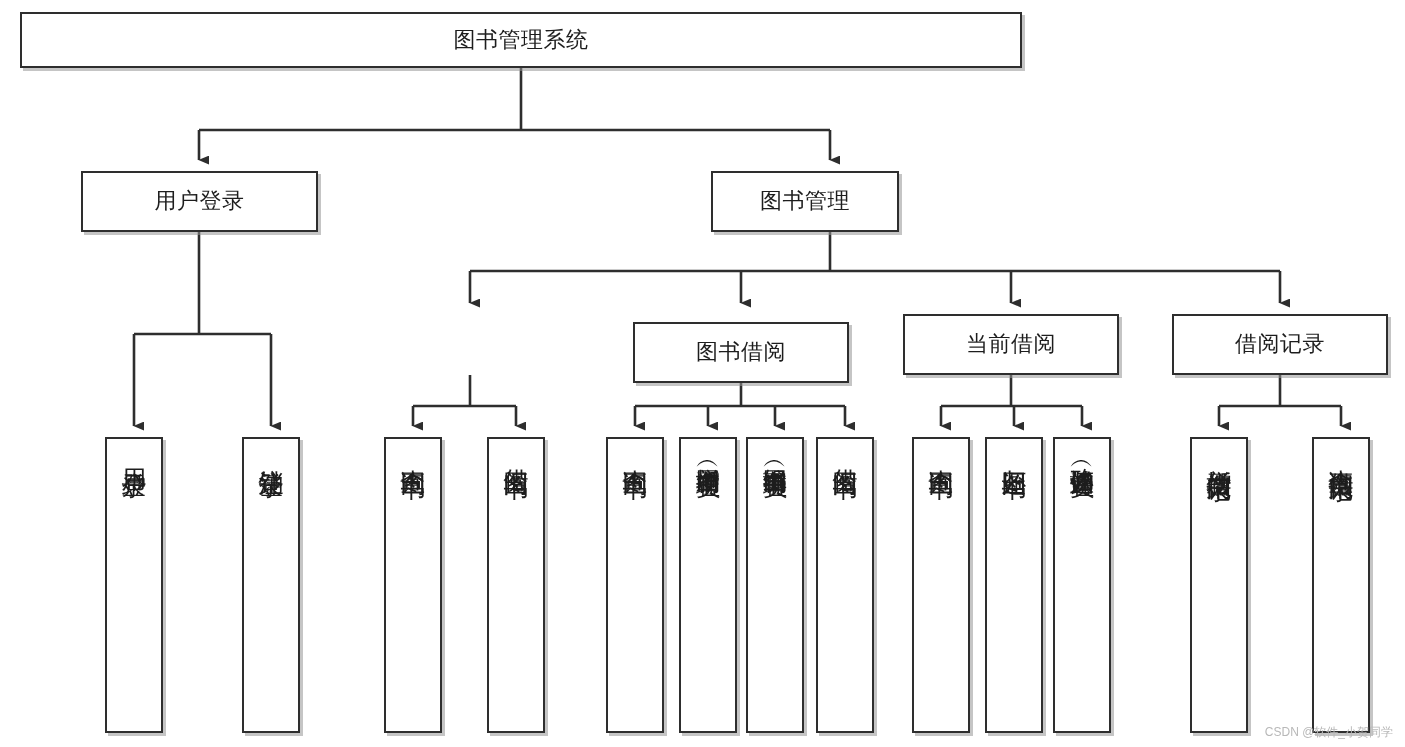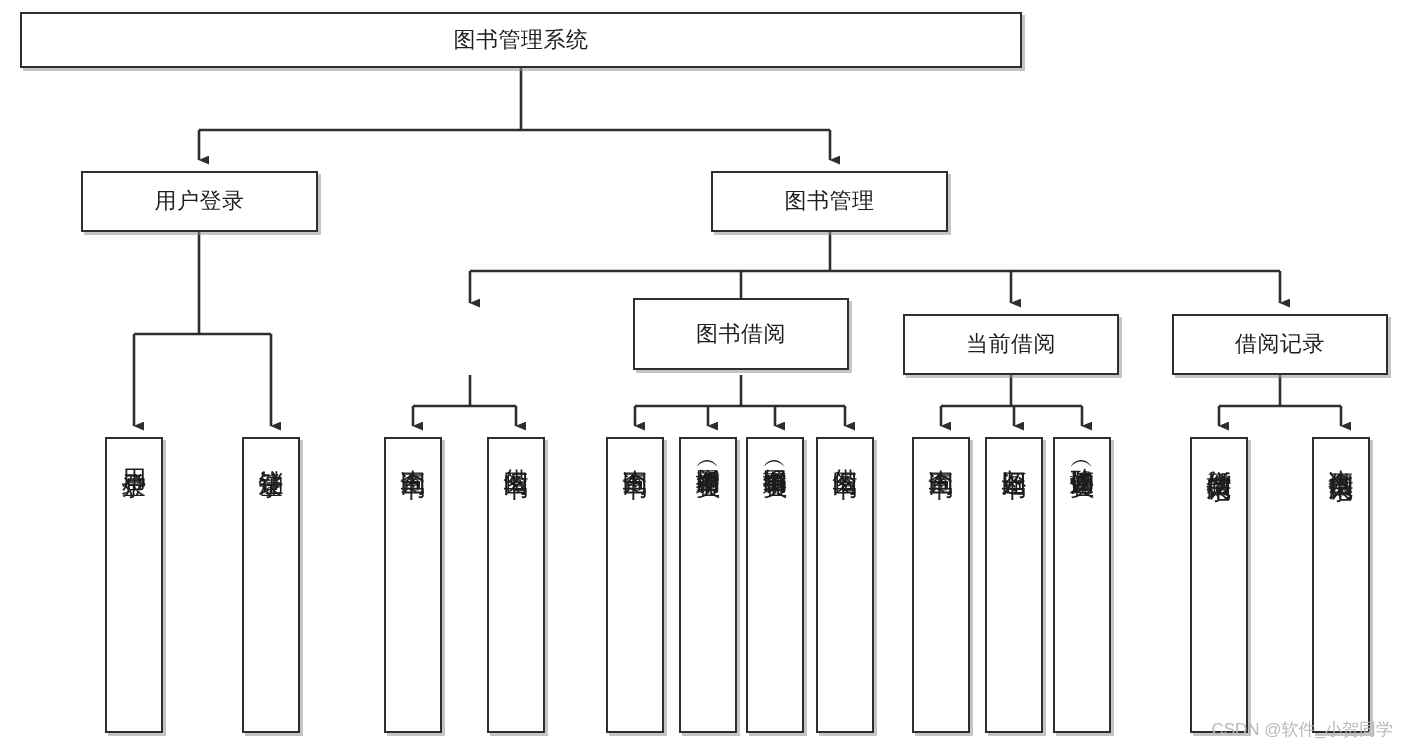--- a/index.html
+++ b/index.html
@@ -58,21 +58,21 @@
     letter-spacing: 2px;
   }
   .node-box.vertical.tall-text .node-label {
     font-size: 24px;
     letter-spacing: 1px;
   }
   #watermark {
     position: absolute;
     right: 12px;
     bottom: 6px;
-    font-size: 17px;
+    font-size: 12px;
     color: #b8b8b8;
     white-space: nowrap;
     user-select: none;
   }
 </style>
 </head>
 <body>
 
 <div id="diagram-root">
 
@@ -139,26 +139,26 @@
   </svg>
 
   <div class="node-box horizontal" style="left:20px; top:12px; width:1002px; height:56px;">
     <span class="node-label">图书管理系统</span>
   </div>
 
   <div class="node-box horizontal" style="left:81px; top:171px; width:237px; height:61px;">
     <span class="node-label">用户登录</span>
   </div>
 
-  <div class="node-box horizontal" style="left:711px; top:171px; width:237px; height:61px;">
+  <div class="node-box horizontal" style="left:711px; top:171px; width:188px; height:61px;">
     <span class="node-label">图书管理</span>
   </div>
 
 
-  <div class="node-box horizontal" style="left:633px; top:298px; width:216px; height:72px;">
+  <div class="node-box horizontal" style="left:633px; top:322px; width:216px; height:61px;">
     <span class="node-label">图书借阅</span>
   </div>
 
   <div class="node-box horizontal" style="left:903px; top:314px; width:216px; height:61px;">
     <span class="node-label">当前借阅</span>
   </div>
 
   <div class="node-box horizontal" style="left:1172px; top:314px; width:216px; height:61px;">
     <span class="node-label">借阅记录</span>
   </div>

